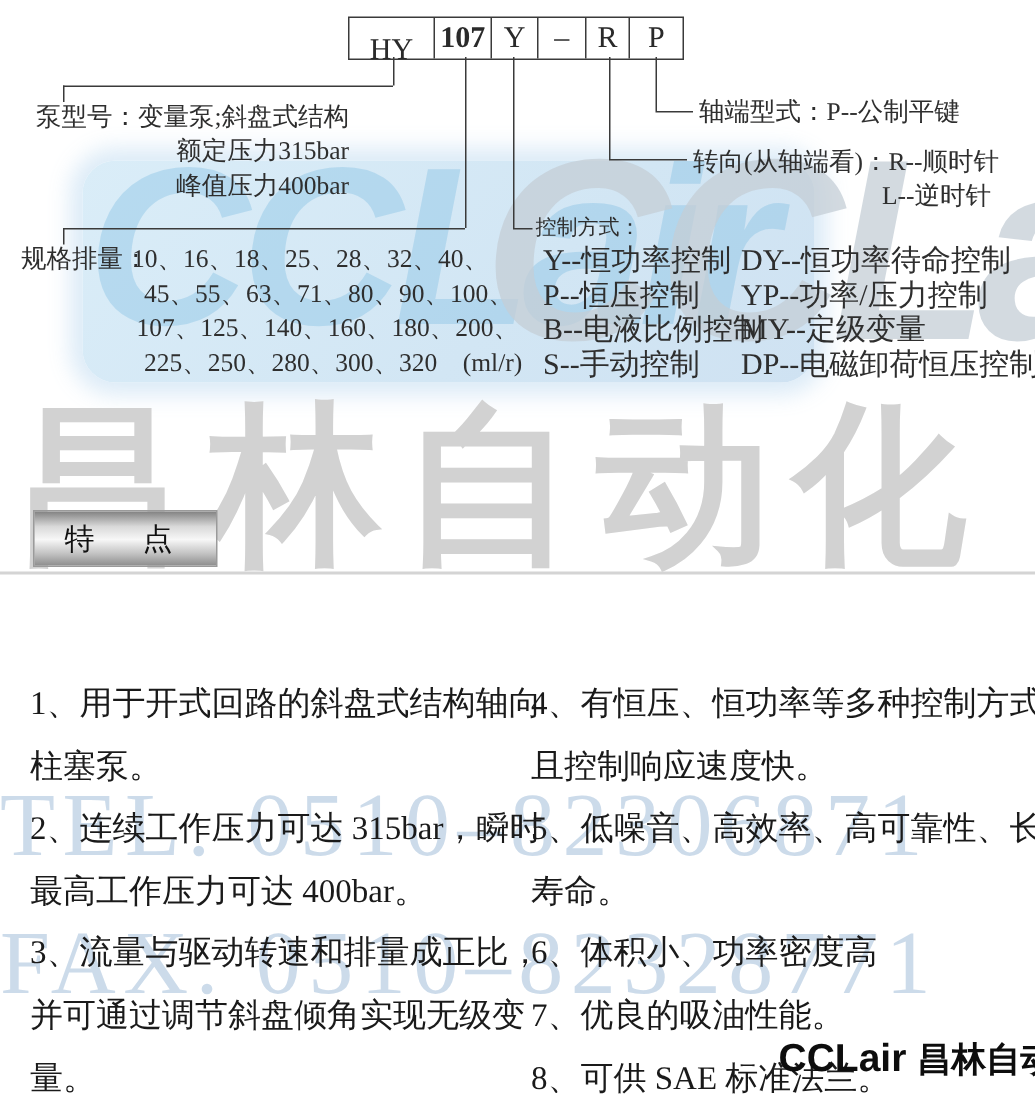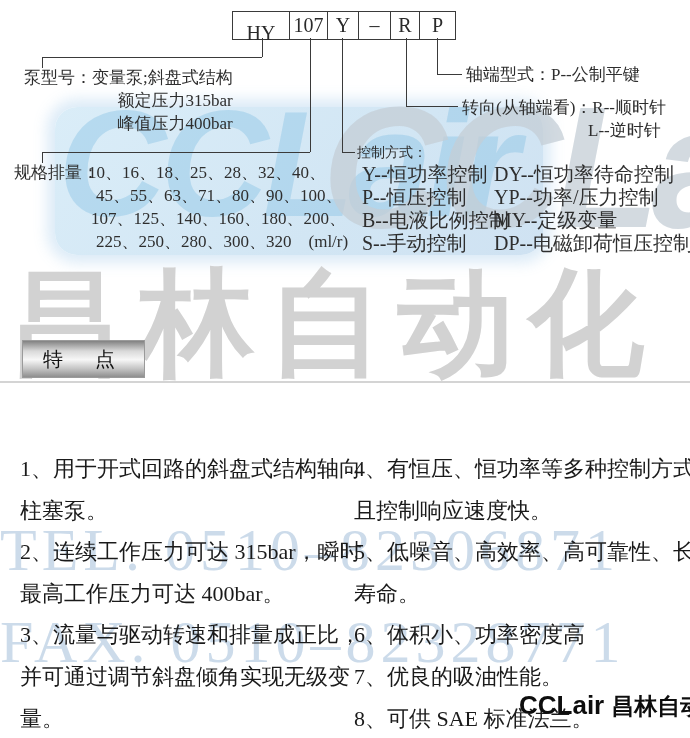--- a/index.html
+++ b/index.html
@@ -38,21 +38,21 @@
   
   #model-box{
     position:absolute;left:232px;top:11px;height:27px;display:flex;
     border:1px solid #3a3a3a;background:transparent;z-index:2;
   }
   .mcell{
     display:flex;align-items:center;justify-content:center;
     font-size:20px;color:#2a2a2a;border-left:1px solid #3a3a3a;
   }
   .mcell:first-child{border-left:none;}
-  .mc0{width:56px;margin-top:16px;}.mc1{width:37px;}.mc2{width:30px;}
+  .mc0{width:56px;margin-top:16px;}.mc1{width:37px;font-weight:bold;}.mc2{width:30px;}
   .mc3{width:31px;}.mc4{width:28px;}.mc5{width:35px;}
   
   .lv,.lh{position:absolute;background:#3a3a3a;z-index:2;}
   .lv{width:1px;}
   .lh{height:1px;}
   
   .ann{position:absolute;z-index:3;font-size:17px;color:#2e2e2e;line-height:23px;white-space:nowrap;}
   #pump-type{left:24px;top:66px;}
   #pump-type .ind{padding-left:61px;text-align:right;}
   #displacement-label{left:14px;top:161px;}

